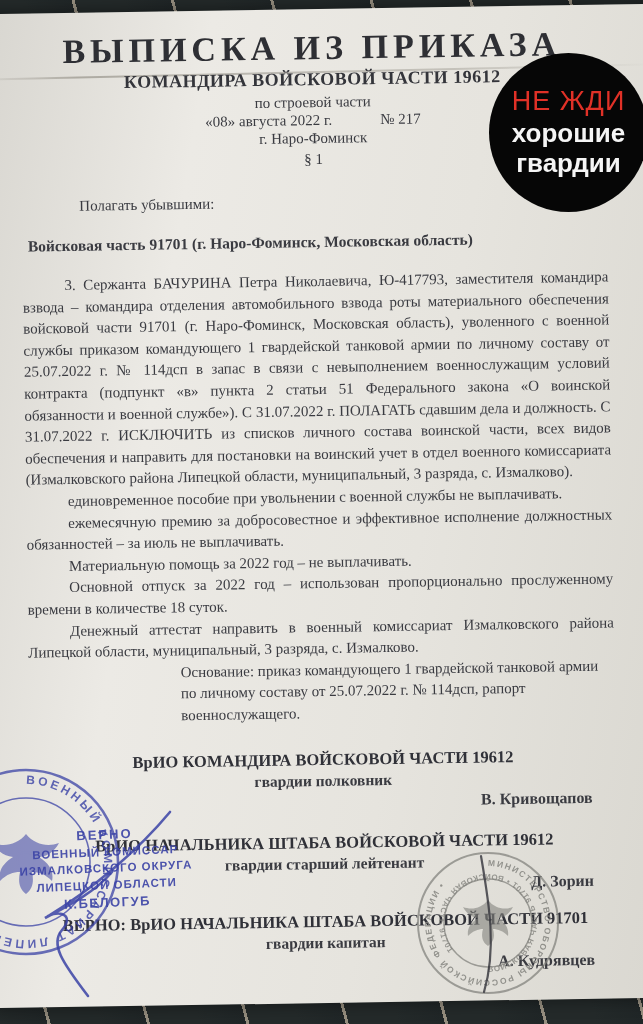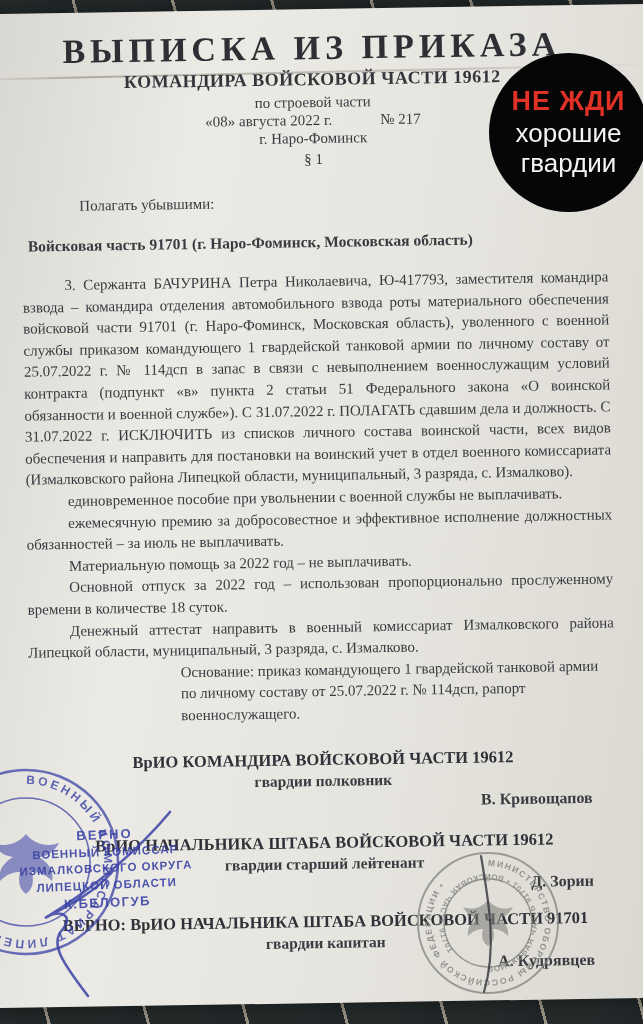--- a/index.html
+++ b/index.html
@@ -75,22 +75,22 @@
     position:absolute;
     left:489px;top:53px;
     width:159px;height:159px;
     border-radius:50%;
     background:#060606;
     display:flex;flex-direction:column;align-items:center;justify-content:center;
     font-family:"Liberation Sans", sans-serif;
     line-height:1.18;
     z-index:6;
   }
-  .badge .l1{font-size:27px;font-weight:bold;color:#e03127;letter-spacing:1px;}
-  .badge .l2,.badge .l3{font-size:26px;font-weight:normal;color:#f5f5f5;}
+  .badge .l1{font-size:27px;font-weight:normal;color:#e03127;letter-spacing:1px;}
+  .badge .l2,.badge .l3{font-size:26px;font-weight:bold;color:#f5f5f5;}
   
   .stamp{position:absolute;z-index:5;pointer-events:none;}
   .verno{
     position:absolute;left:16px;top:827px;width:180px;
     transform:rotate(-2.5deg);
     font-family:"Liberation Sans", sans-serif;
     color:#3b43a6;text-align:center;
     z-index:5;
   }
   .verno div{font-size:11.5px;font-weight:bold;letter-spacing:1px;line-height:16.5px;opacity:.9;}

